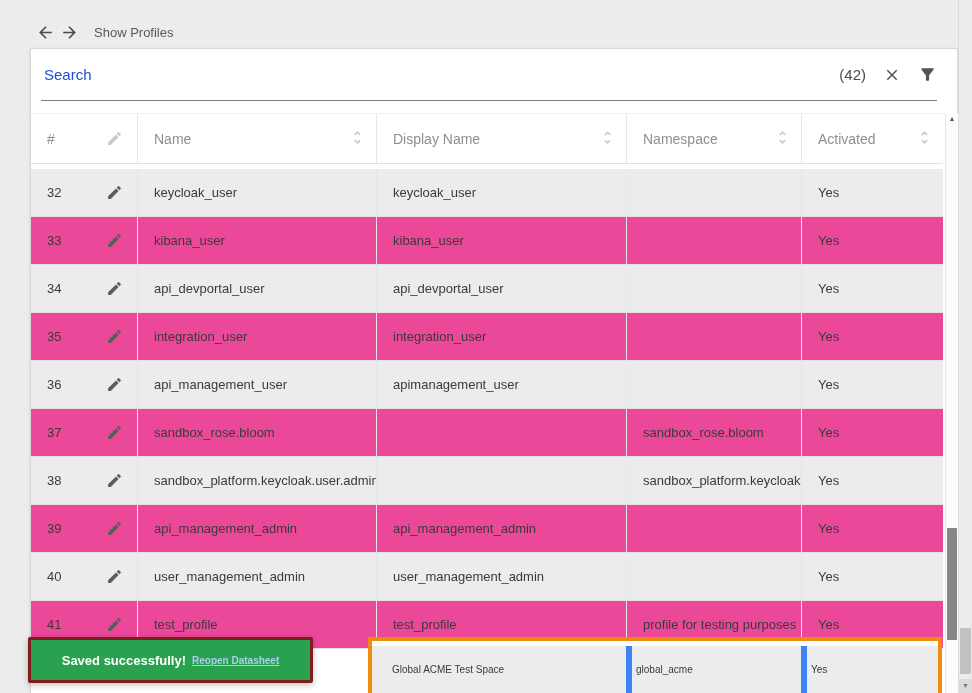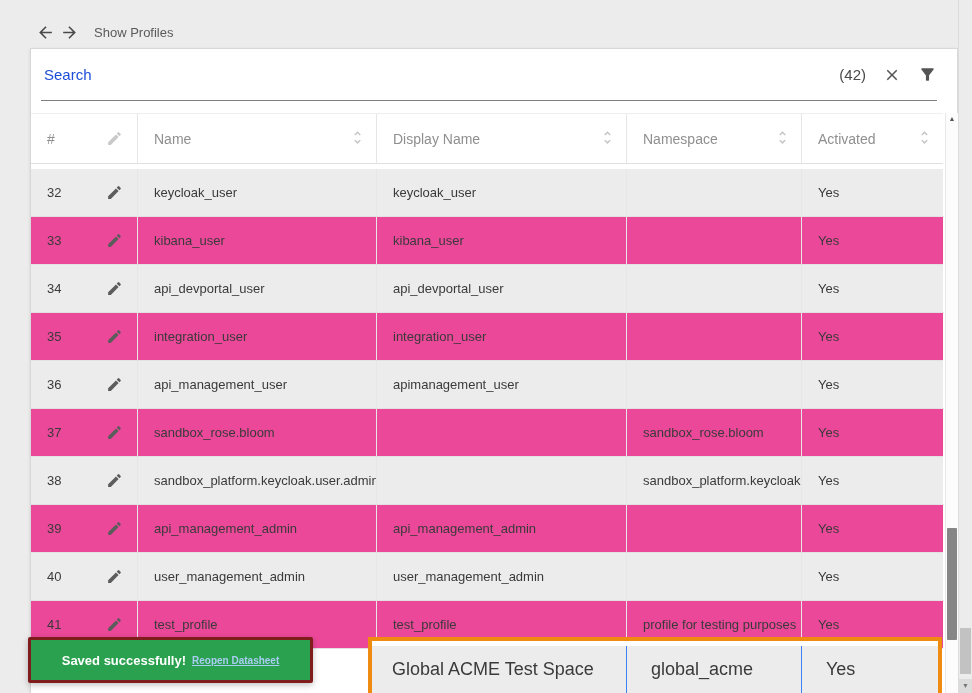--- a/index.html
+++ b/index.html
@@ -42,22 +42,22 @@
   .pencil-dark { width:17px; height:17px; fill:#5c5c5c; cursor:pointer; }
 
   
   .vscroll { position:absolute; left:914px; top:64px; width:13px; height:582px; background:#fcfcfc; border-left:1px solid #e9e9e9; }
   .scroll-up { position:absolute; top:2px; left:0; width:100%; text-align:center; font-size:7px; color:#555; cursor:pointer; }
   .vthumb { position:absolute; left:1px; width:10px; top:415px; height:112px; background:#868686; border-radius:1px; cursor:pointer; }
 
   
   .hl { position:absolute; left:368px; top:637px; width:574px; height:60px; border:4px solid #EF8B11; background:#ffffff; z-index:3; }
   .hl-row { position:absolute; left:0; right:0; top:5px; height:47px; background:#ececec; display:grid; grid-template-columns:254px 175px 1fr; }
-  .hl-cell { display:flex; align-items:center; padding-left:20px; font-size:18px; color:#3a3a3a; white-space:nowrap; overflow:hidden; }
-  .hl-cell.b { border-left:1px solid #3b82f6; padding-left:24px; }
+  .hl-cell { display:flex; align-items:center; padding-left:20px; font-size:10px; color:#3a3a3a; white-space:nowrap; overflow:hidden; }
+  .hl-cell.b { border-left:6px solid #3b82f6; padding-left:4px; }
 
   
   .toast { position:absolute; left:28px; top:637px; width:285px; height:46px; background:#2AA14E; border:3px solid #7f1d1d; border-radius:2px; box-shadow:0 2px 6px rgba(0,0,0,0.25); display:flex; align-items:center; justify-content:center; gap:6px; z-index:4; }
   .toast-msg { font-size:13px; font-weight:bold; color:#ffffff; }
   .toast-link { font-size:10px; font-weight:bold; color:#A9CDF2; text-decoration:underline; cursor:pointer; }
 
   
   .pagebar { position:absolute; right:0; top:0; width:14px; height:693px; background:#ececec; border-left:1px solid #dcdcdc; }
   .pagethumb { position:absolute; left:1px; width:11px; top:628px; height:46px; background:#c2c2c2; cursor:pointer; }
   .pagebtn { position:absolute; bottom:0; left:0; width:100%; height:14px; background:#dcdcdc; text-align:center; font-size:7px; color:#777; line-height:14px; cursor:pointer; }

